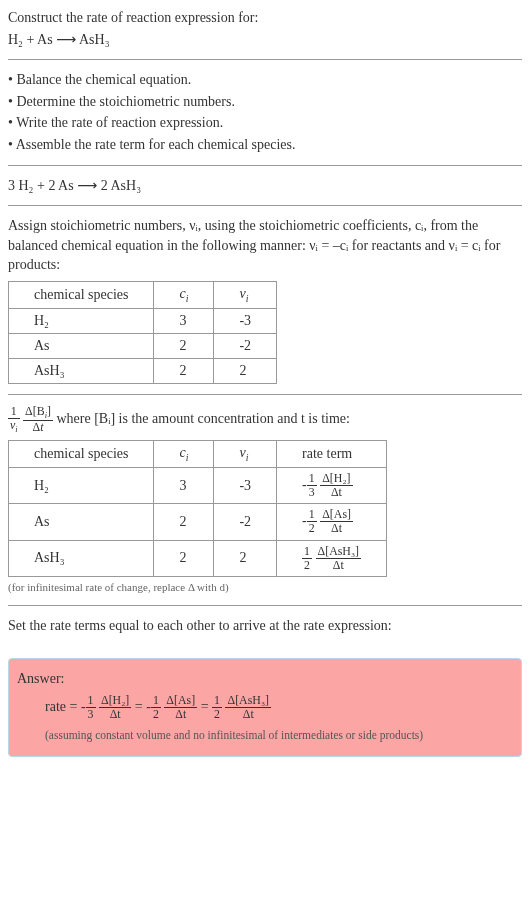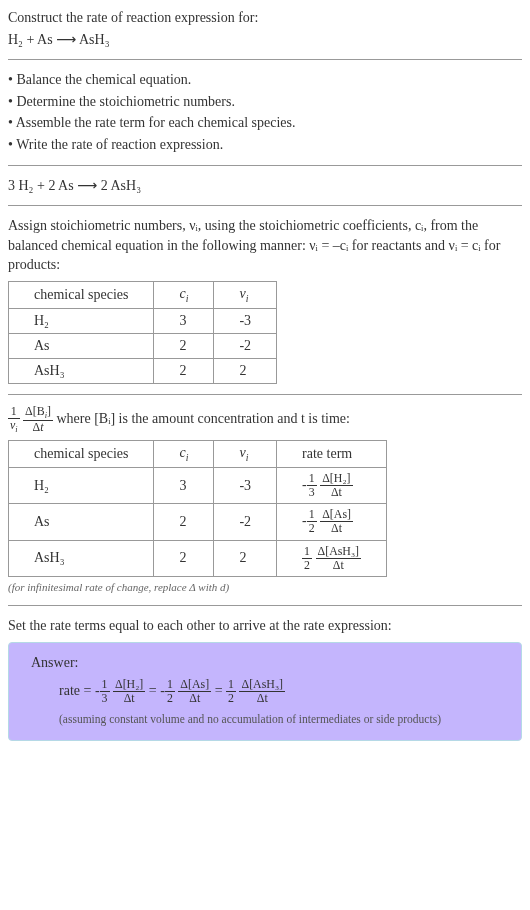--- a/index.html
+++ b/index.html
@@ -58,28 +58,27 @@
     }
     .frac .den {
       display: block;
       padding: 0 2px;
       line-height: 1.1;
     }
     .note {
       font-size: 11px;
       color: #666;
       margin-top: -3px;
-      font-style: italic;
     }
     .answer-box {
-      background: #c4b5fd;
+      background: #fca5a5;
       border: 1px solid #b5d9e6;
       border-radius: 4px;
-      padding: 10px 22px;
-      margin-top: 6px;
+      padding: 10px 8px;
+      margin-top: 22px;
     }
     .answer-label {
       margin-bottom: 6px;
     }
     .answer-eq {
       padding-left: 28px;
       margin-bottom: 6px;
     }
     .answer-note {
       font-size: 11.5px;
@@ -96,22 +95,22 @@
 <div class="section">
   <p>Construct the rate of reaction expression for:</p>
   <p>H₂ + As ⟶ AsH₃</p>
 </div>
 
 <div class="divider"></div>
 
 <div class="section">
   <p>• Balance the chemical equation.</p>
   <p>• Determine the stoichiometric numbers.</p>
+  <p>• Write the rate of reaction expression.</p>
   <p>• Assemble the rate term for each chemical species.</p>
-  <p>• Write the rate of reaction expression.</p>
 </div>
 
 <div class="divider"></div>
 
 <div class="section">
   <p>3 H₂ + 2 As ⟶ 2 AsH₃</p>
 </div>
 
 <div class="divider"></div>
 
@@ -191,15 +190,15 @@
   <p>Set the rate terms equal to each other to arrive at the rate expression:</p>
 
   <div class="answer-box">
     <p class="answer-label">Answer:</p>
     <p class="answer-eq rate-ml">
       <span>rate = </span>
       <span>-</span><span class="frac"><span class="num">1</span><span class="den">3</span></span> <span class="frac"><span class="num">Δ[H₂]</span><span class="den">Δt</span></span>
       = <span>-</span><span class="frac"><span class="num">1</span><span class="den">2</span></span> <span class="frac"><span class="num">Δ[As]</span><span class="den">Δt</span></span>
       = <span></span><span class="frac"><span class="num">1</span><span class="den">2</span></span> <span class="frac"><span class="num">Δ[AsH₃]</span><span class="den">Δt</span></span>
     </p>
-    <p class="answer-note">(assuming constant volume and no accumulation of intermediates or side products)</p>
+    <p class="answer-note">(assuming constant volume and no infinitesimal of intermediates or side products)</p>
   </div>
 </div>
 
 </body></html>

